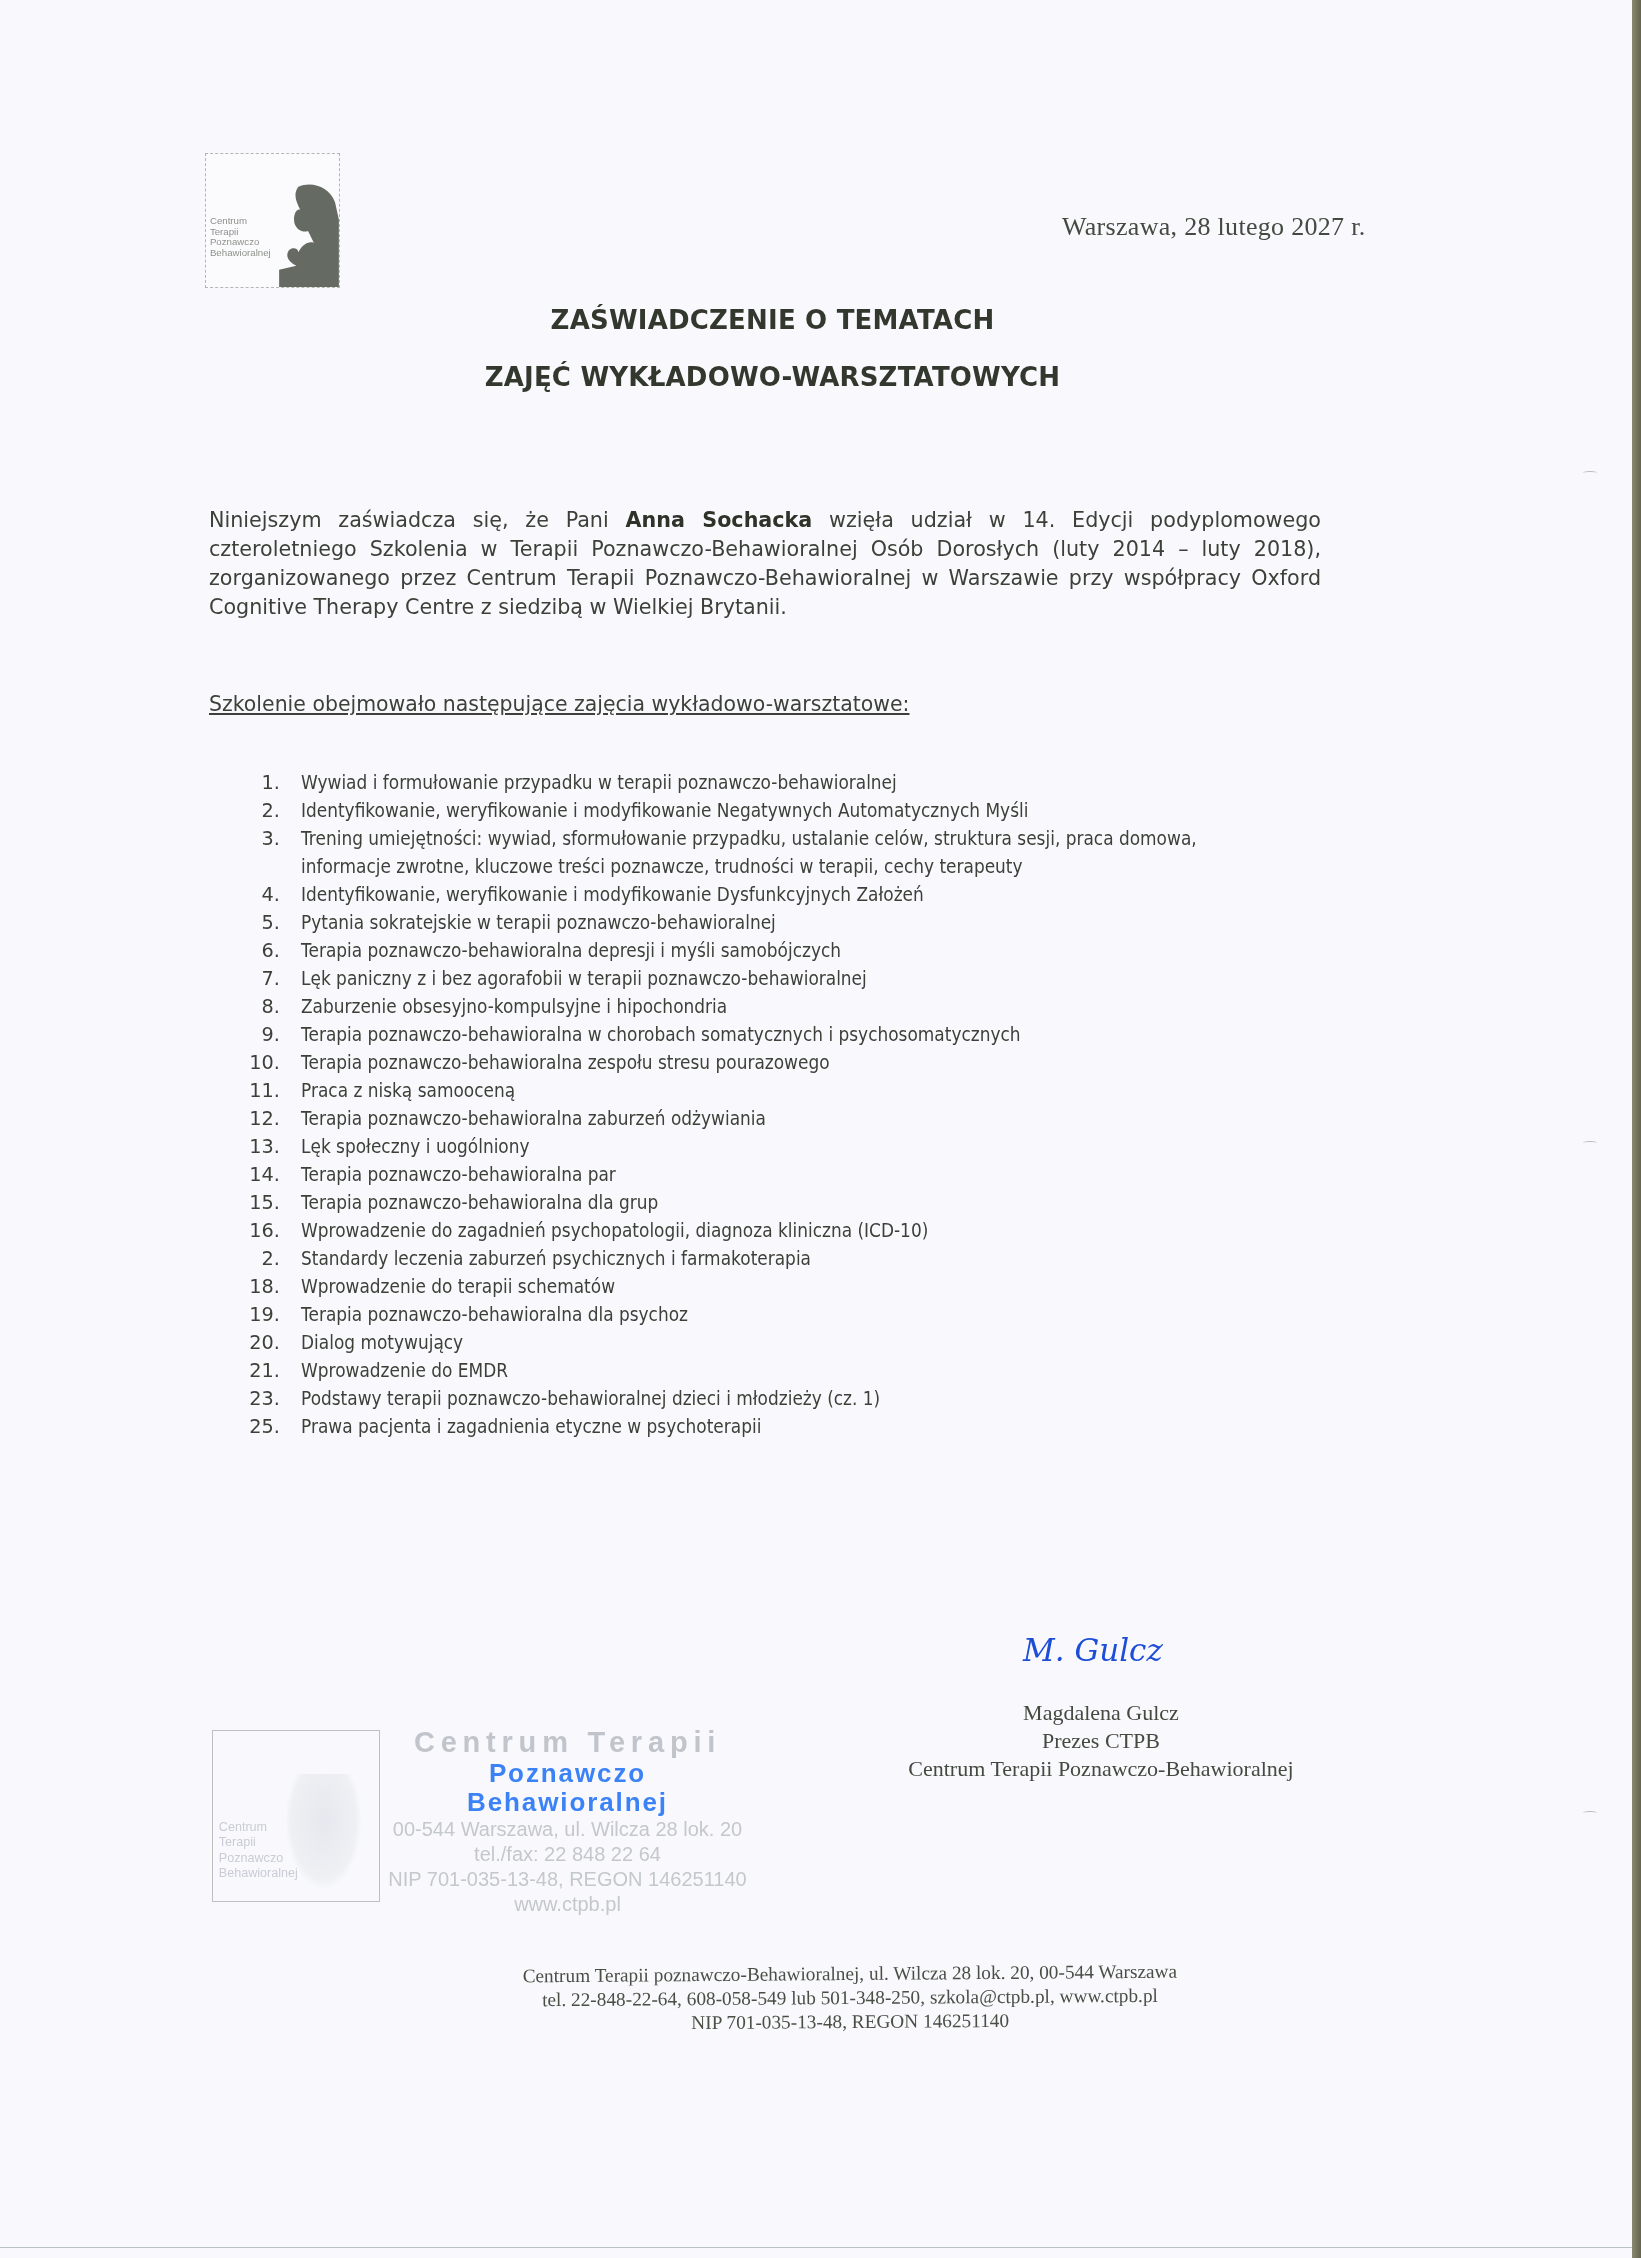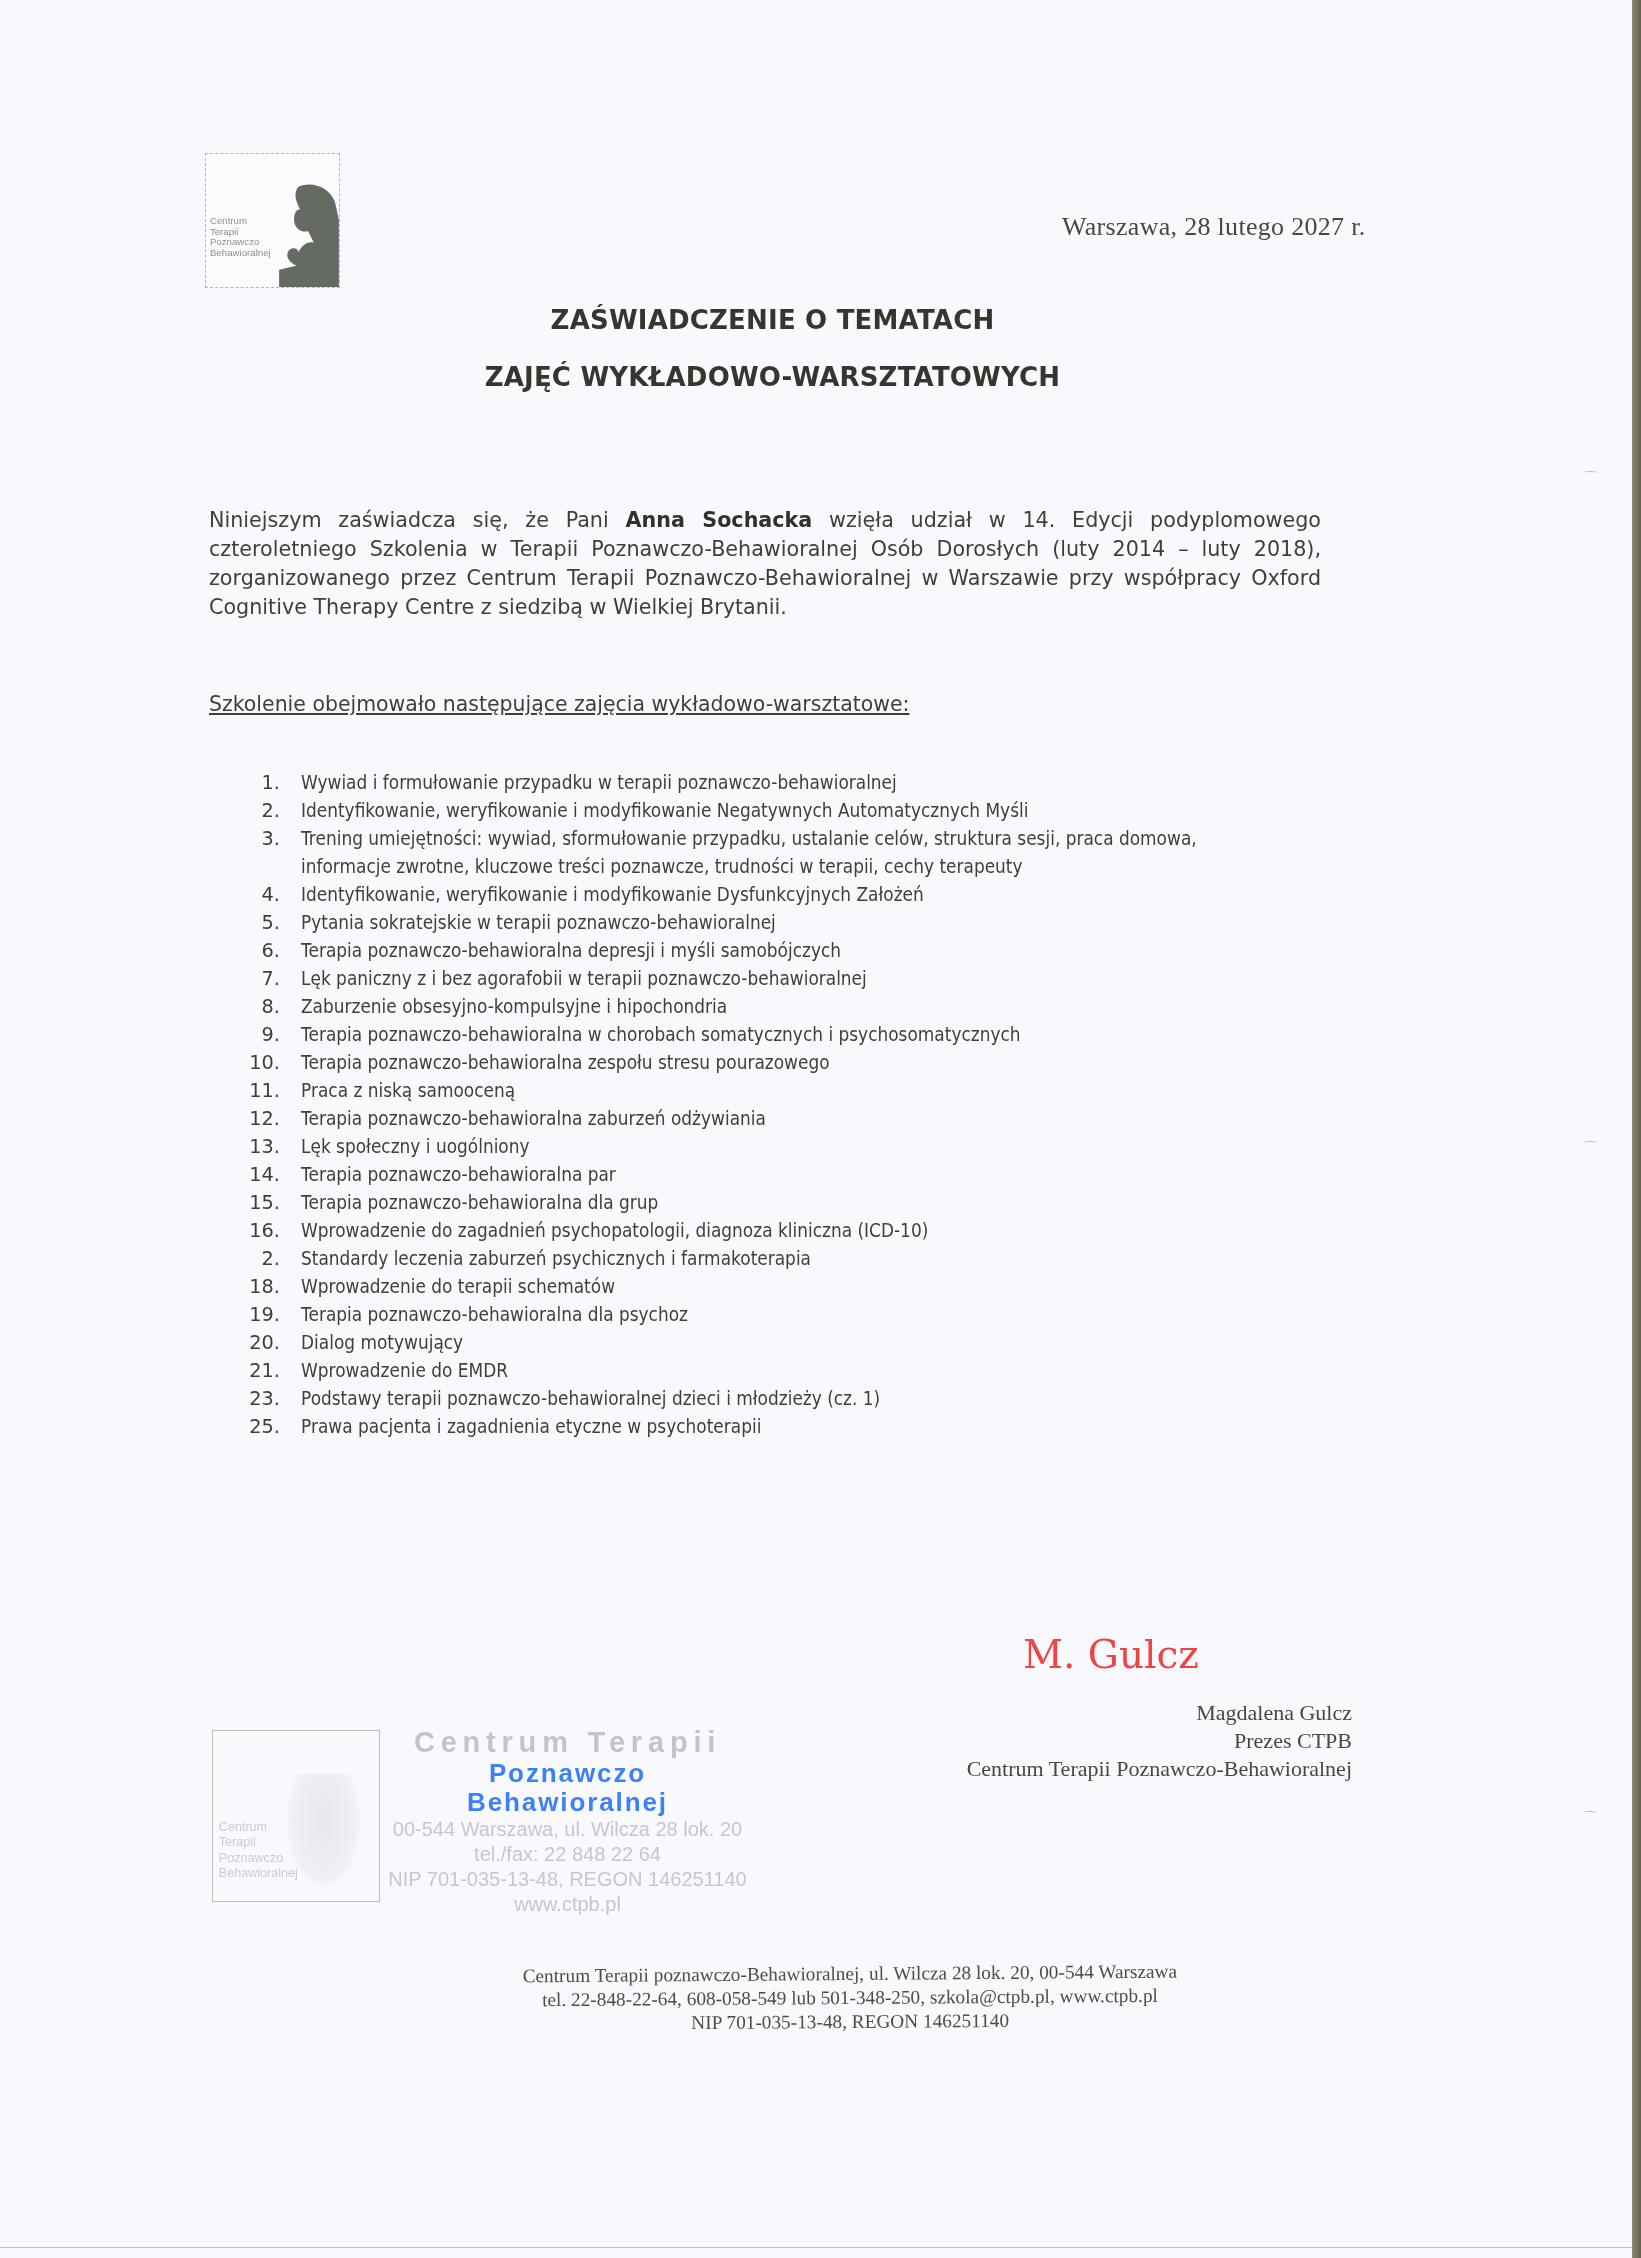--- a/index.html
+++ b/index.html
@@ -59,27 +59,27 @@
     transform: scaleX(0.93); transform-origin: left top;
   }
 
   .topics { position: absolute; left: 241px; top: 769px; width: 1207px; margin: 0; padding: 0; list-style: none; }
   .topic { position: relative; padding-left: 60px; font-family: "DejaVu Sans", sans-serif; font-size: 19.3px; line-height: 28px; color: #3c4038; }
   .topic .num { position: absolute; left: 0; width: 39px; text-align: right; }
   .topic .txt { display: inline-block; transform: scaleX(0.88); transform-origin: left top; width: 1159px; }
 
   .signature {
     position: absolute; left: 1023px; top: 1632px;
-    font-family: "DejaVu Serif", serif; font-size: 39px; color: #ef4444;
+    font-family: "DejaVu Serif", serif; font-style: italic; font-size: 31px; color: #1d4ed8;
   }
   .signer {
     position: absolute; left: 850px; width: 502px; top: 1699px; text-align: center;
     font-family: "Liberation Serif", serif; font-size: 22px; line-height: 28px; color: #444a40;
   }
-  .signer div { display: block; text-align: right; }
+  .signer div { display: block; }
 
   .stamp { position: absolute; left: 212px; top: 1726px; width: 541px; height: 193px; }
   .stamp-box {
     position: absolute; left: 0; top: 3.9px; width: 166px; height: 170px;
     border: 1px solid #bcbfbc; border-left-width: 1.9px;
   }
   .stamp-logo-text {
     position: absolute; left: 5.8px; top: 89px;
     font-family: "Liberation Sans", sans-serif; font-size: 12.6px; line-height: 15.4px; color: #c9ccd6;
   }

